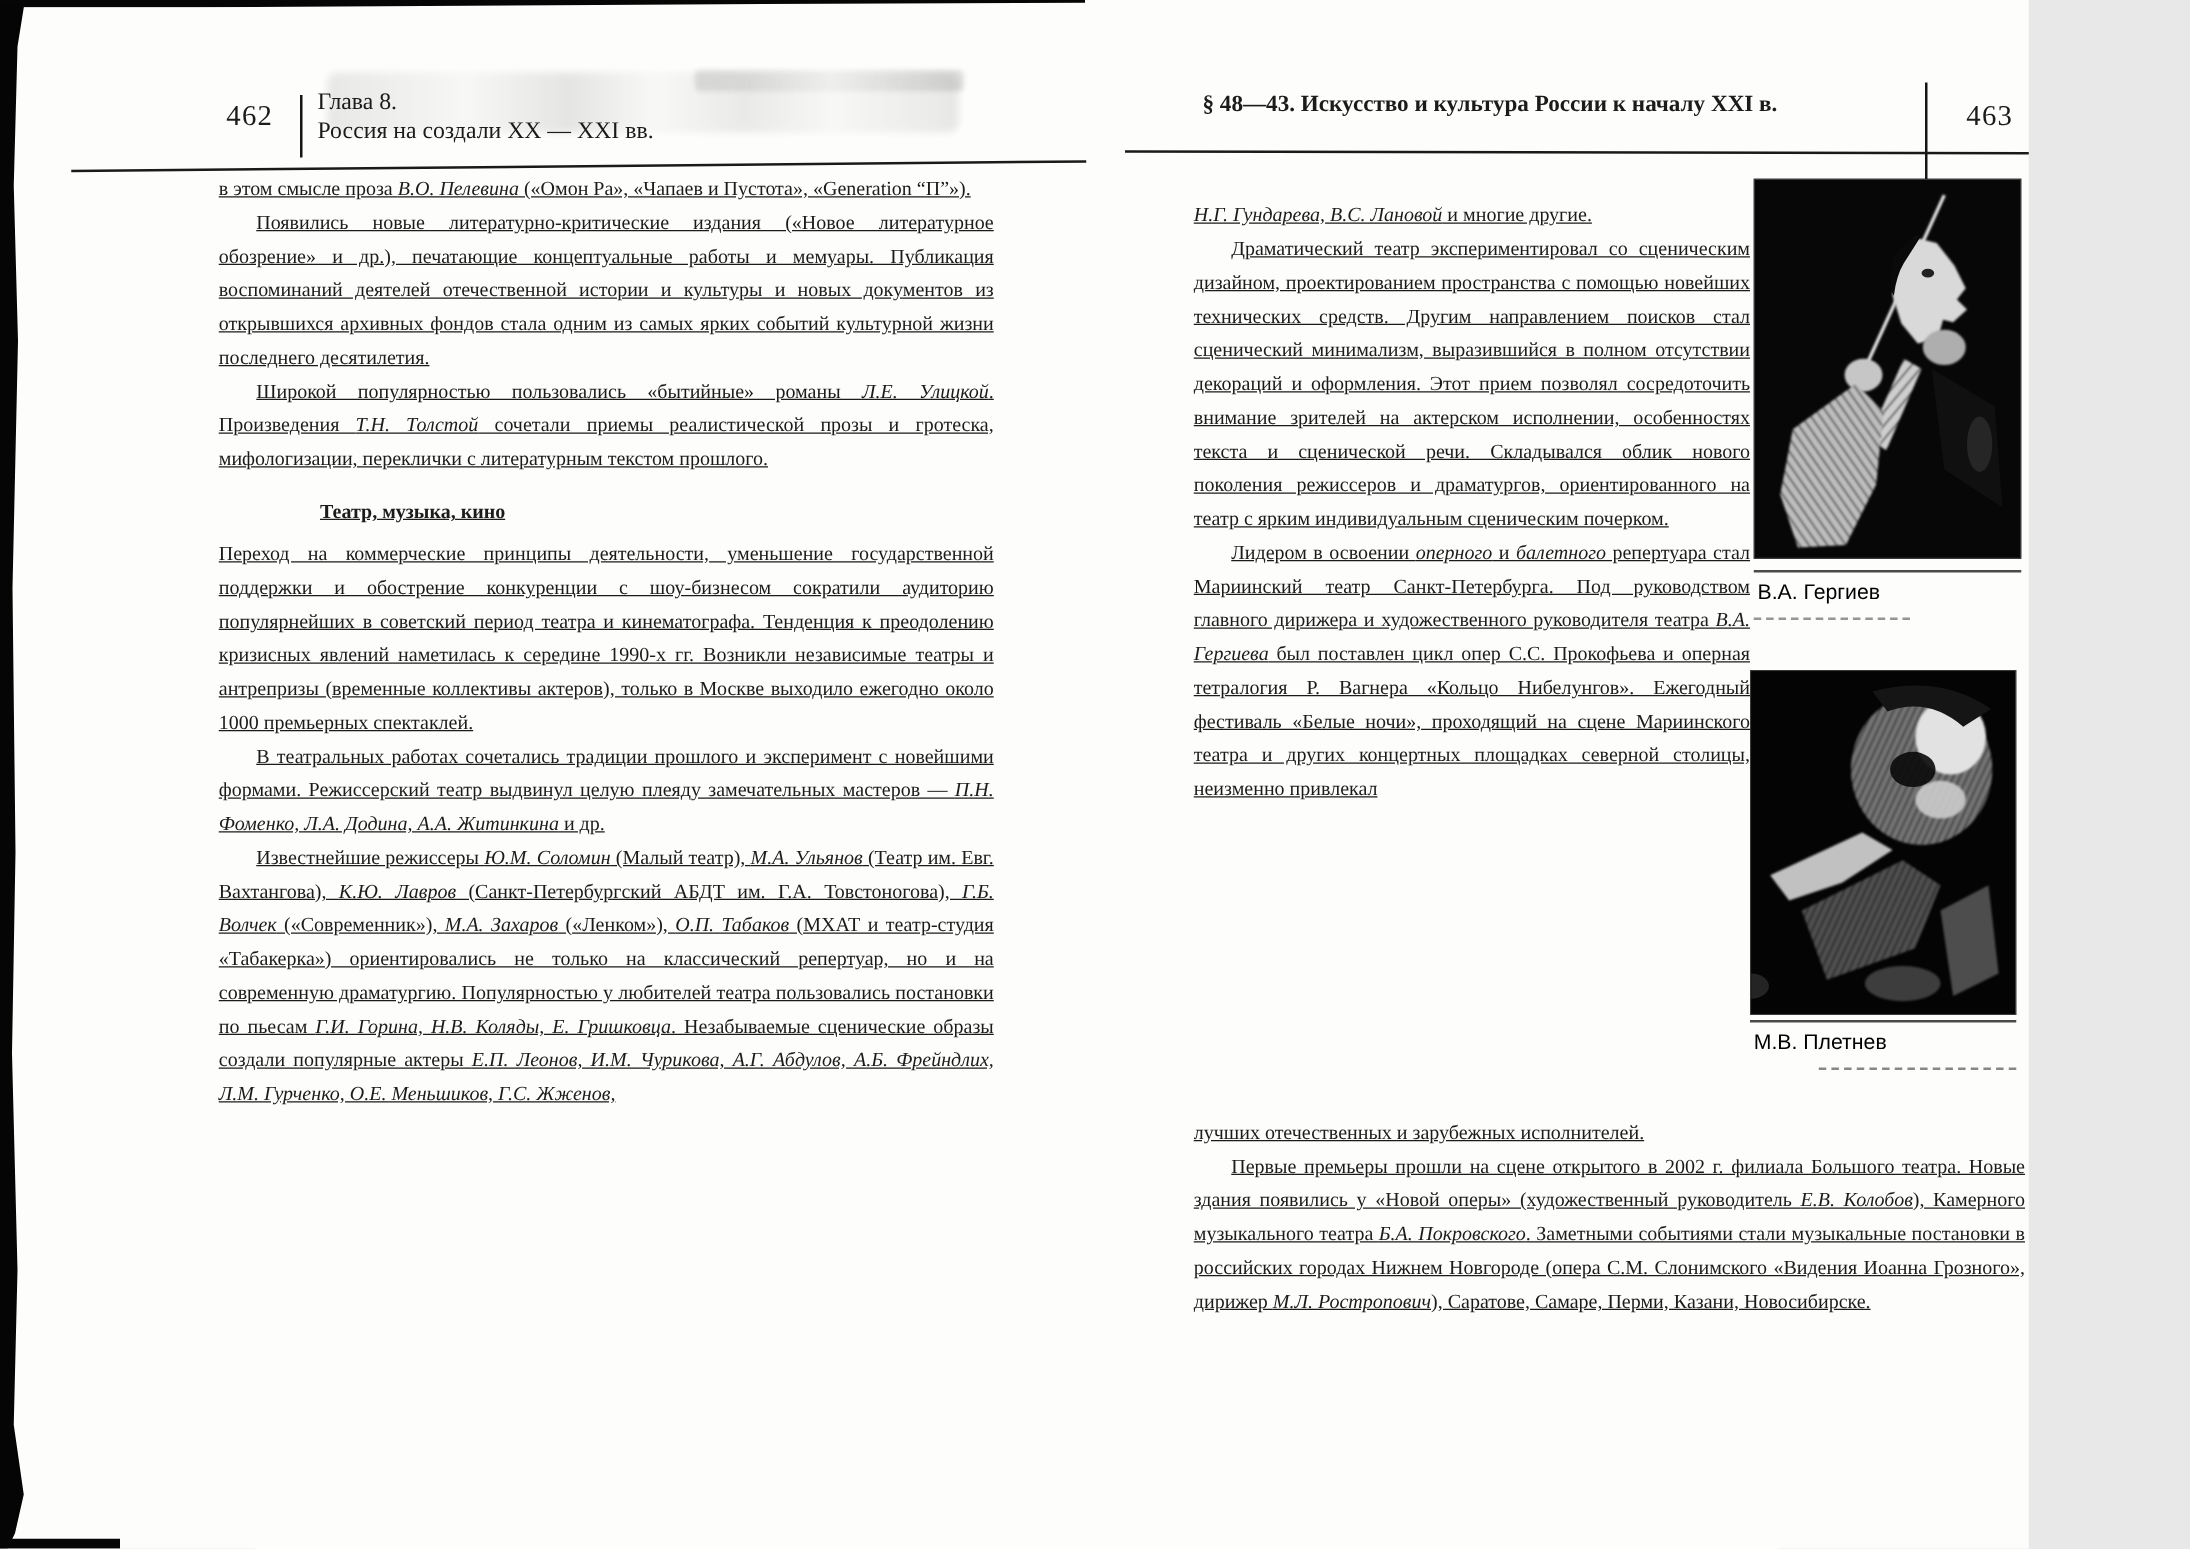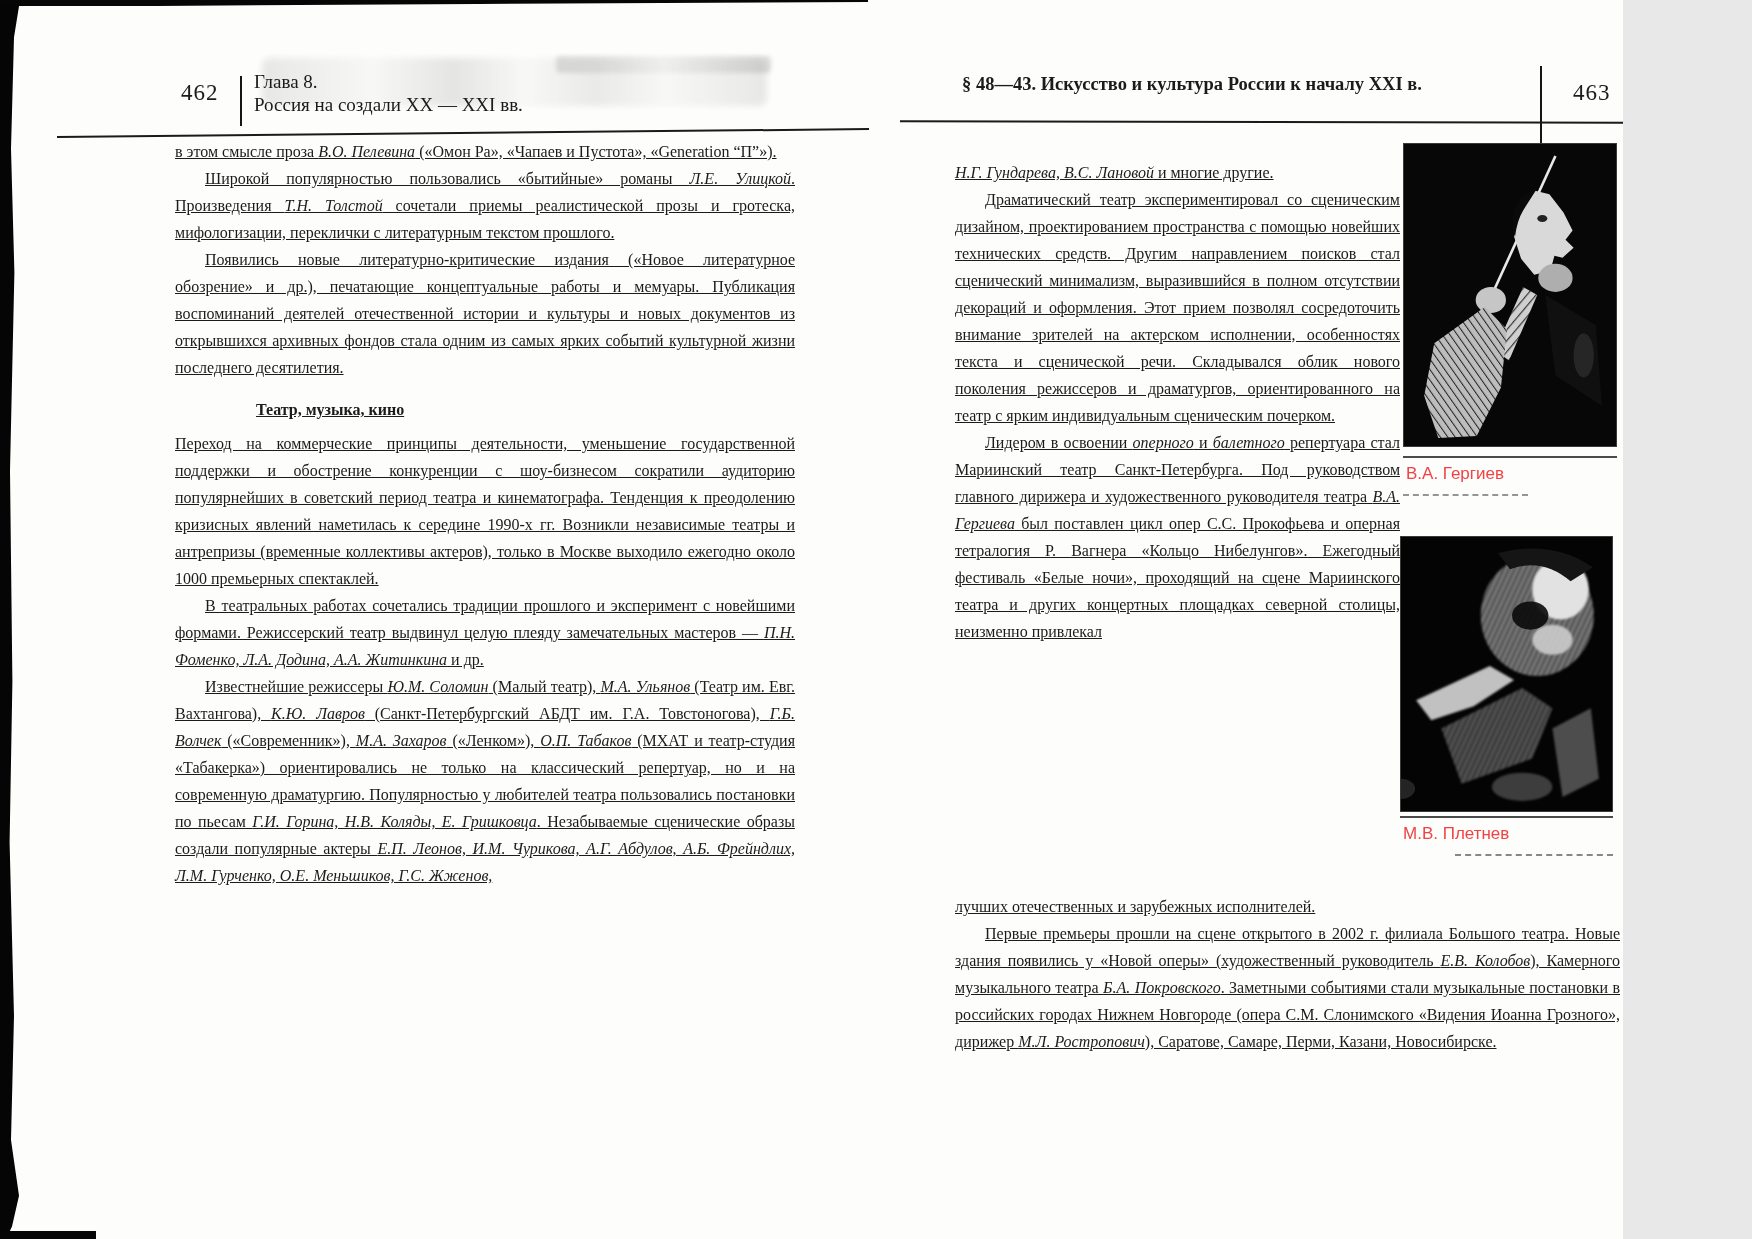--- a/index.html
+++ b/index.html
@@ -60,21 +60,21 @@
   .para.heading{font-weight:bold;text-align:left;text-indent:0;margin:15px 0 7px 81px;}
   .it{font-style:italic;}
   
   .photo{position:absolute;border:1px solid #3a3a3a;background:#000;}
   .photo-1{left:1403px;top:143px;width:212px;height:302px;}
   .photo-2{left:1400px;top:536px;width:211px;height:274px;}
   .photo svg{display:block;width:100%;height:100%;}
   .caption-rule{position:absolute;height:2px;background:#4a4a4a;}
   .caption-rule-1{left:1403px;top:456px;width:214px;}
   .caption-rule-2{left:1400px;top:816px;width:213px;}
-  .caption{position:absolute;font-family:"Liberation Sans", sans-serif;font-size:17px;color:#ef4444;}
+  .caption{position:absolute;font-family:"Liberation Sans", sans-serif;font-size:17px;color:#000000;}
   .caption-1{left:1406px;top:464px;}
   .caption-2{left:1403px;top:824px;}
   .caption-dash{position:absolute;border-top:2px dashed #6a6a6a;height:0;}
   .caption-dash-1{left:1403px;top:494px;width:125px;opacity:.7;}
   .caption-dash-2{left:1455px;top:854px;width:158px;opacity:.8;}
 </style>
 </head>
 <body>
 
 <div class="spread">
@@ -97,22 +97,22 @@
   </div>
   <div class="rule rule-left"></div>
 
   <div class="header-right">§ 48—43. Искусство и культура России к началу XXI в.</div>
   <div class="head-divider head-divider-right"></div>
   <div class="pagenum pagenum-right">463</div>
   <div class="rule rule-right"></div>
 
   <div class="textcol col-left-body">
       <p class="para noindent">в этом смысле проза <span class="it">В.О. Пелевина</span> («Омон Ра», «Чапаев и Пустота», «Generation “П”»).</p>
+      <p class="para ">Появились новые литературно-критические издания («Новое литературное обозрение» и др.), печатающие концептуальные работы и мемуары. Публикация воспоминаний деятелей отечественной истории и культуры и новых документов из открывшихся архивных фондов стала одним из самых ярких событий культурной жизни последнего десятилетия.</p>
       <p class="para ">Широкой популярностью пользовались «бытийные» романы <span class="it">Л.Е. Улицкой</span>. Произведения <span class="it">Т.Н. Толстой</span> сочетали приемы реалистической прозы и гротеска, мифологизации, переклички с литературным текстом прошлого.</p>
-      <p class="para ">Появились новые литературно-критические издания («Новое литературное обозрение» и др.), печатающие концептуальные работы и мемуары. Публикация воспоминаний деятелей отечественной истории и культуры и новых документов из открывшихся архивных фондов стала одним из самых ярких событий культурной жизни последнего десятилетия.</p>
       <p class="para heading">Театр, музыка, кино</p>
       <p class="para noindent">Переход на коммерческие принципы деятельности, уменьшение государственной поддержки и обострение конкуренции с шоу-бизнесом сократили аудиторию популярнейших в советский период театра и кинематографа. Тенденция к преодолению кризисных явлений наметилась к середине 1990-х гг. Возникли независимые театры и антрепризы (временные коллективы актеров), только в Москве выходило ежегодно около 1000 премьерных спектаклей.</p>
       <p class="para ">В театральных работах сочетались традиции прошлого и эксперимент с новейшими формами. Режиссерский театр выдвинул целую плеяду замечательных мастеров — <span class="it">П.Н. Фоменко, Л.А. Додина, А.А. Житинкина</span> и др.</p>
       <p class="para ">Известнейшие режиссеры <span class="it">Ю.М. Соломин</span> (Малый театр), <span class="it">М.А. Ульянов</span> (Театр им. Евг. Вахтангова), <span class="it">К.Ю. Лавров</span> (Санкт-Петербургский АБДТ им. Г.А. Товстоногова), <span class="it">Г.Б. Волчек</span> («Современник»), <span class="it">М.А. Захаров</span> («Ленком»), <span class="it">О.П. Табаков</span> (МХАТ и театр-студия «Табакерка») ориентировались не только на классический репертуар, но и на современную драматургию. Популярностью у любителей театра пользовались постановки по пьесам <span class="it">Г.И. Горина, Н.В. Коляды, Е. Гришковца</span>. Незабываемые сценические образы создали популярные актеры <span class="it">Е.П. Леонов, И.М. Чурикова, А.Г. Абдулов, А.Б. Фрейндлих, Л.М. Гурченко, О.Е. Меньшиков, Г.С. Жженов,</span></p>
     </div>
   <div class="textcol col-right-narrow">
       <p class="para noindent"><span class="it">Н.Г. Гундарева, В.С. Лановой</span> и многие другие.</p>
       <p class="para ">Драматический театр экспериментировал со сценическим дизайном, проектированием пространства с помощью новейших технических средств. Другим направлением поисков стал сценический минимализм, выразившийся в полном отсутствии декораций и оформления. Этот прием позволял сосредоточить внимание зрителей на актерском исполнении, особенностях текста и сценической речи. Складывался облик нового поколения режиссеров и драматургов, ориентированного на театр с ярким индивидуальным сценическим почерком.</p>
       <p class="para ">Лидером в освоении <span class="it">оперного</span> и <span class="it">балетного</span> репертуара стал Мариинский театр Санкт-Петербурга. Под руководством главного дирижера и художественного руководителя театра <span class="it">В.А. Гергиева</span> был поставлен цикл опер С.С. Прокофьева и оперная тетралогия Р. Вагнера «Кольцо Нибелунгов». Ежегодный фестиваль «Белые ночи», проходящий на сцене Мариинского театра и других концертных площадках северной столицы, неизменно привлекал</p>
     </div>

